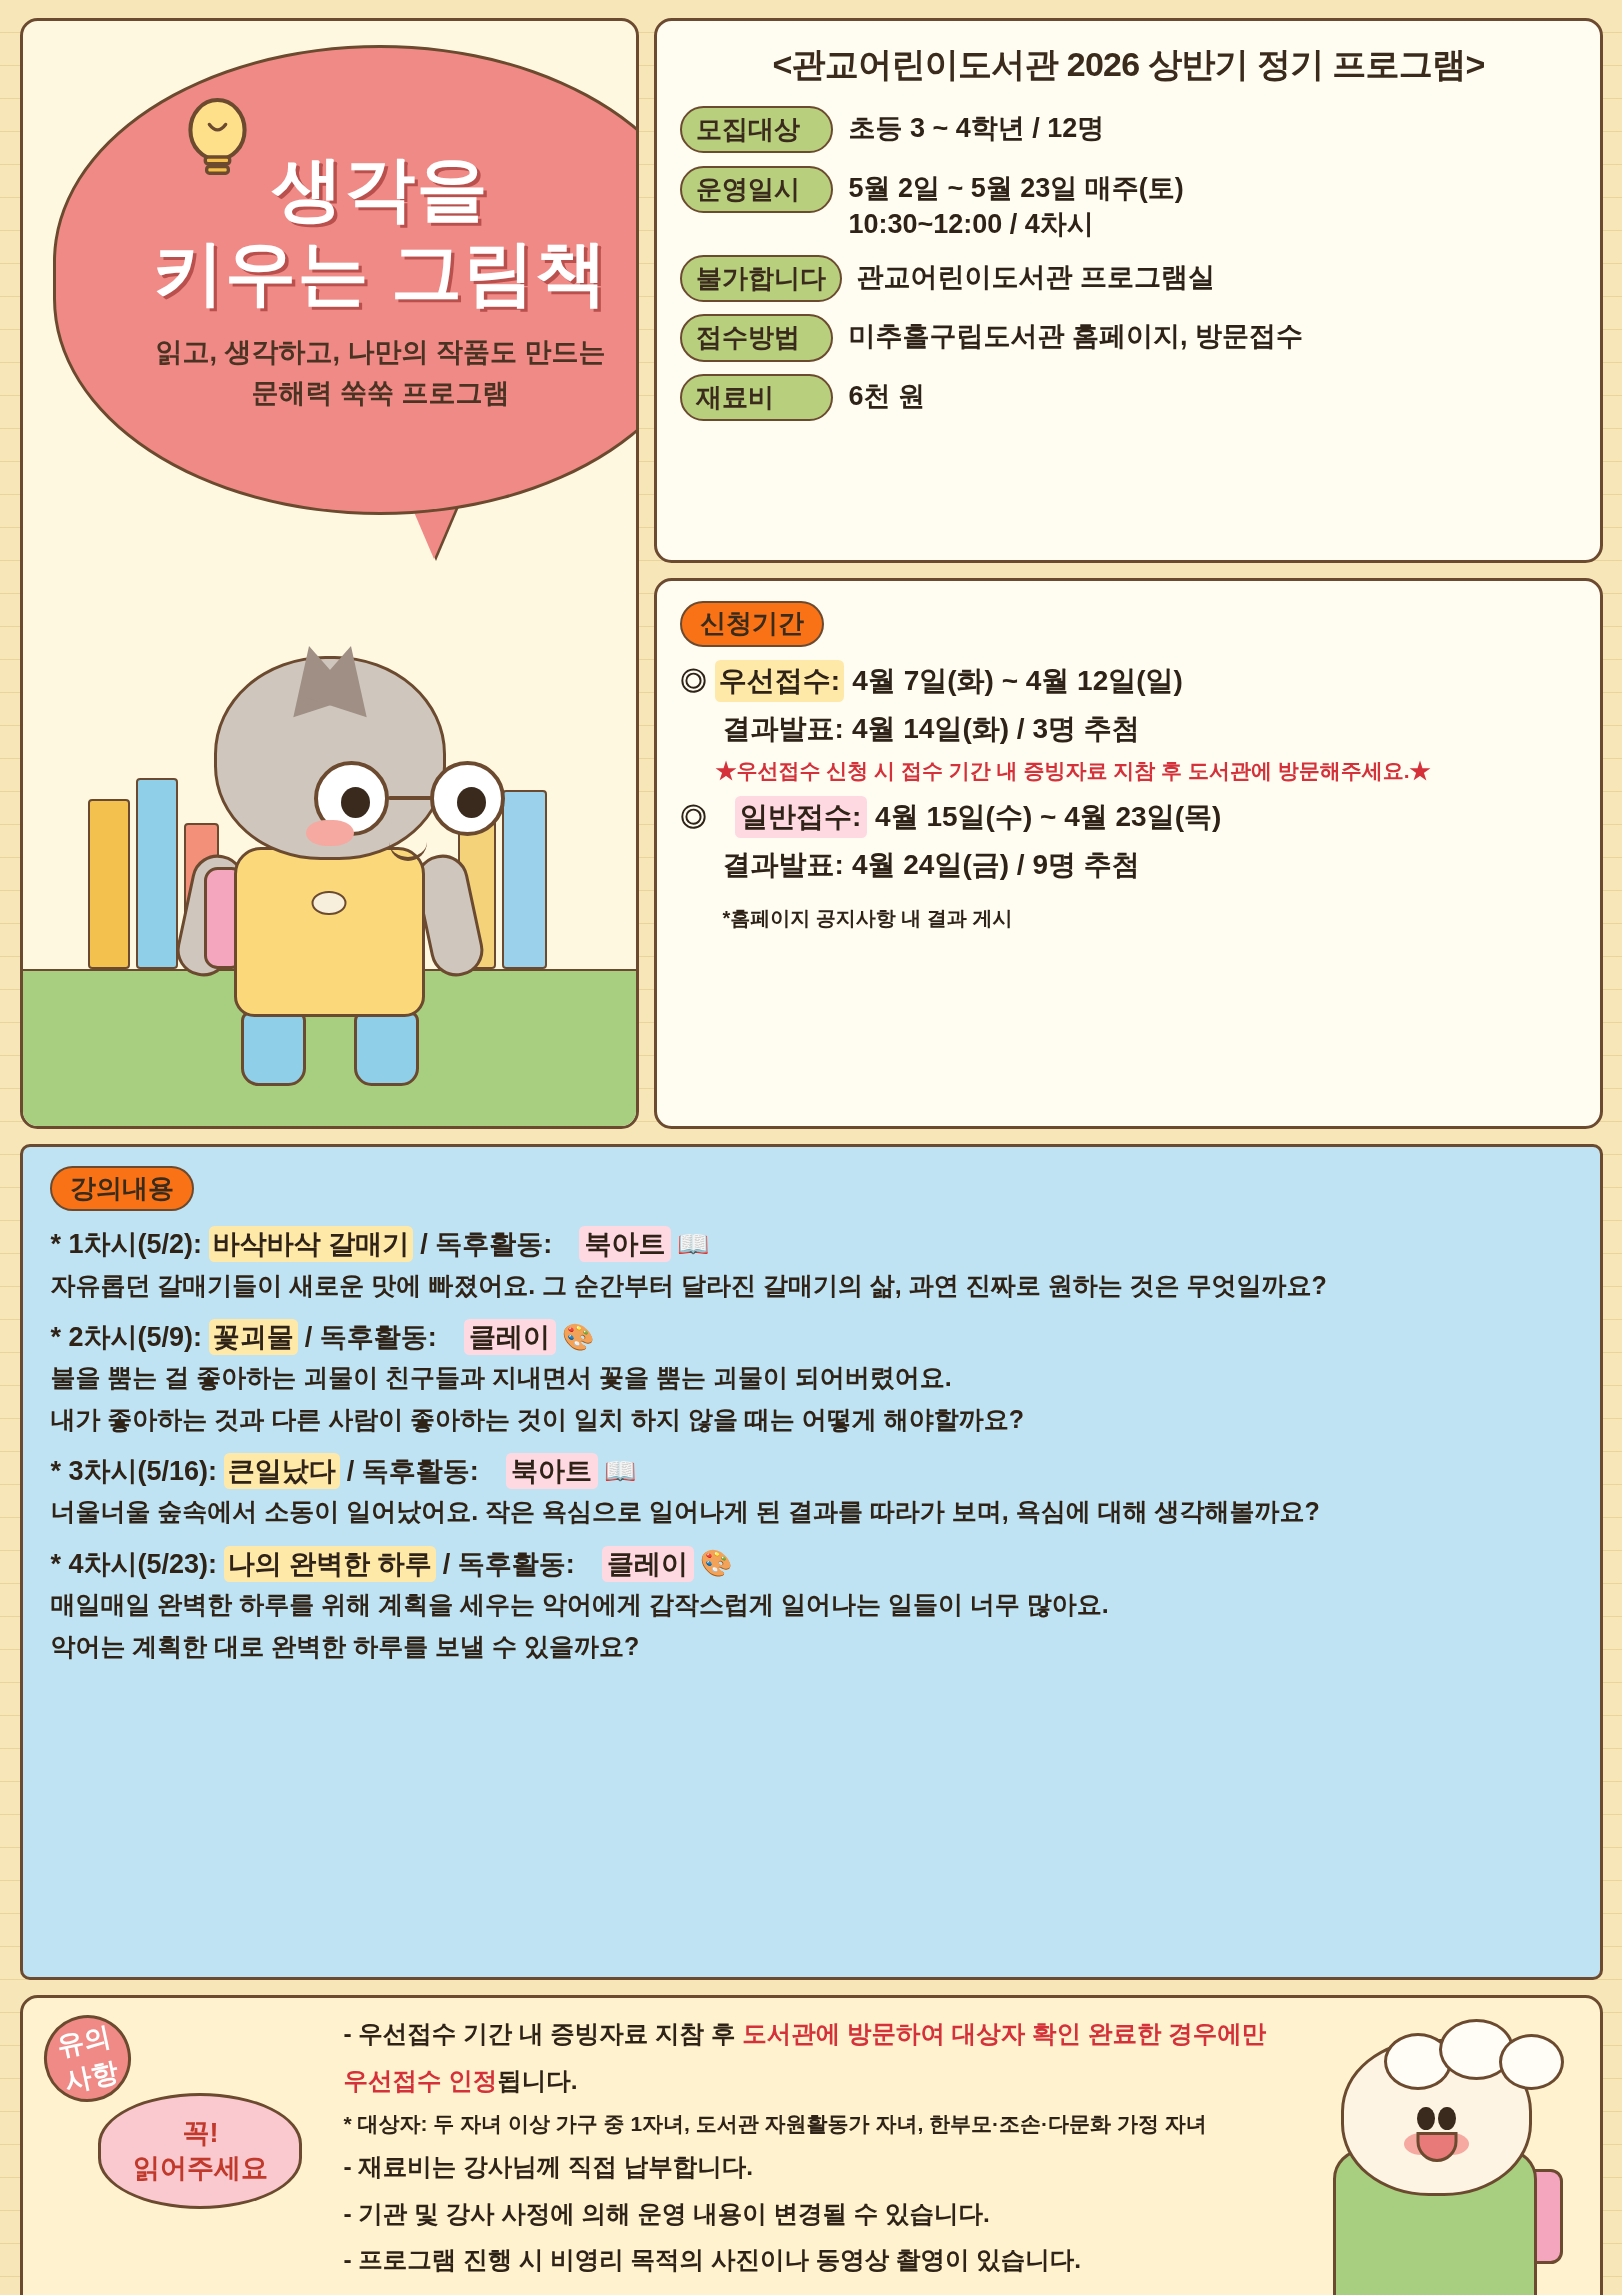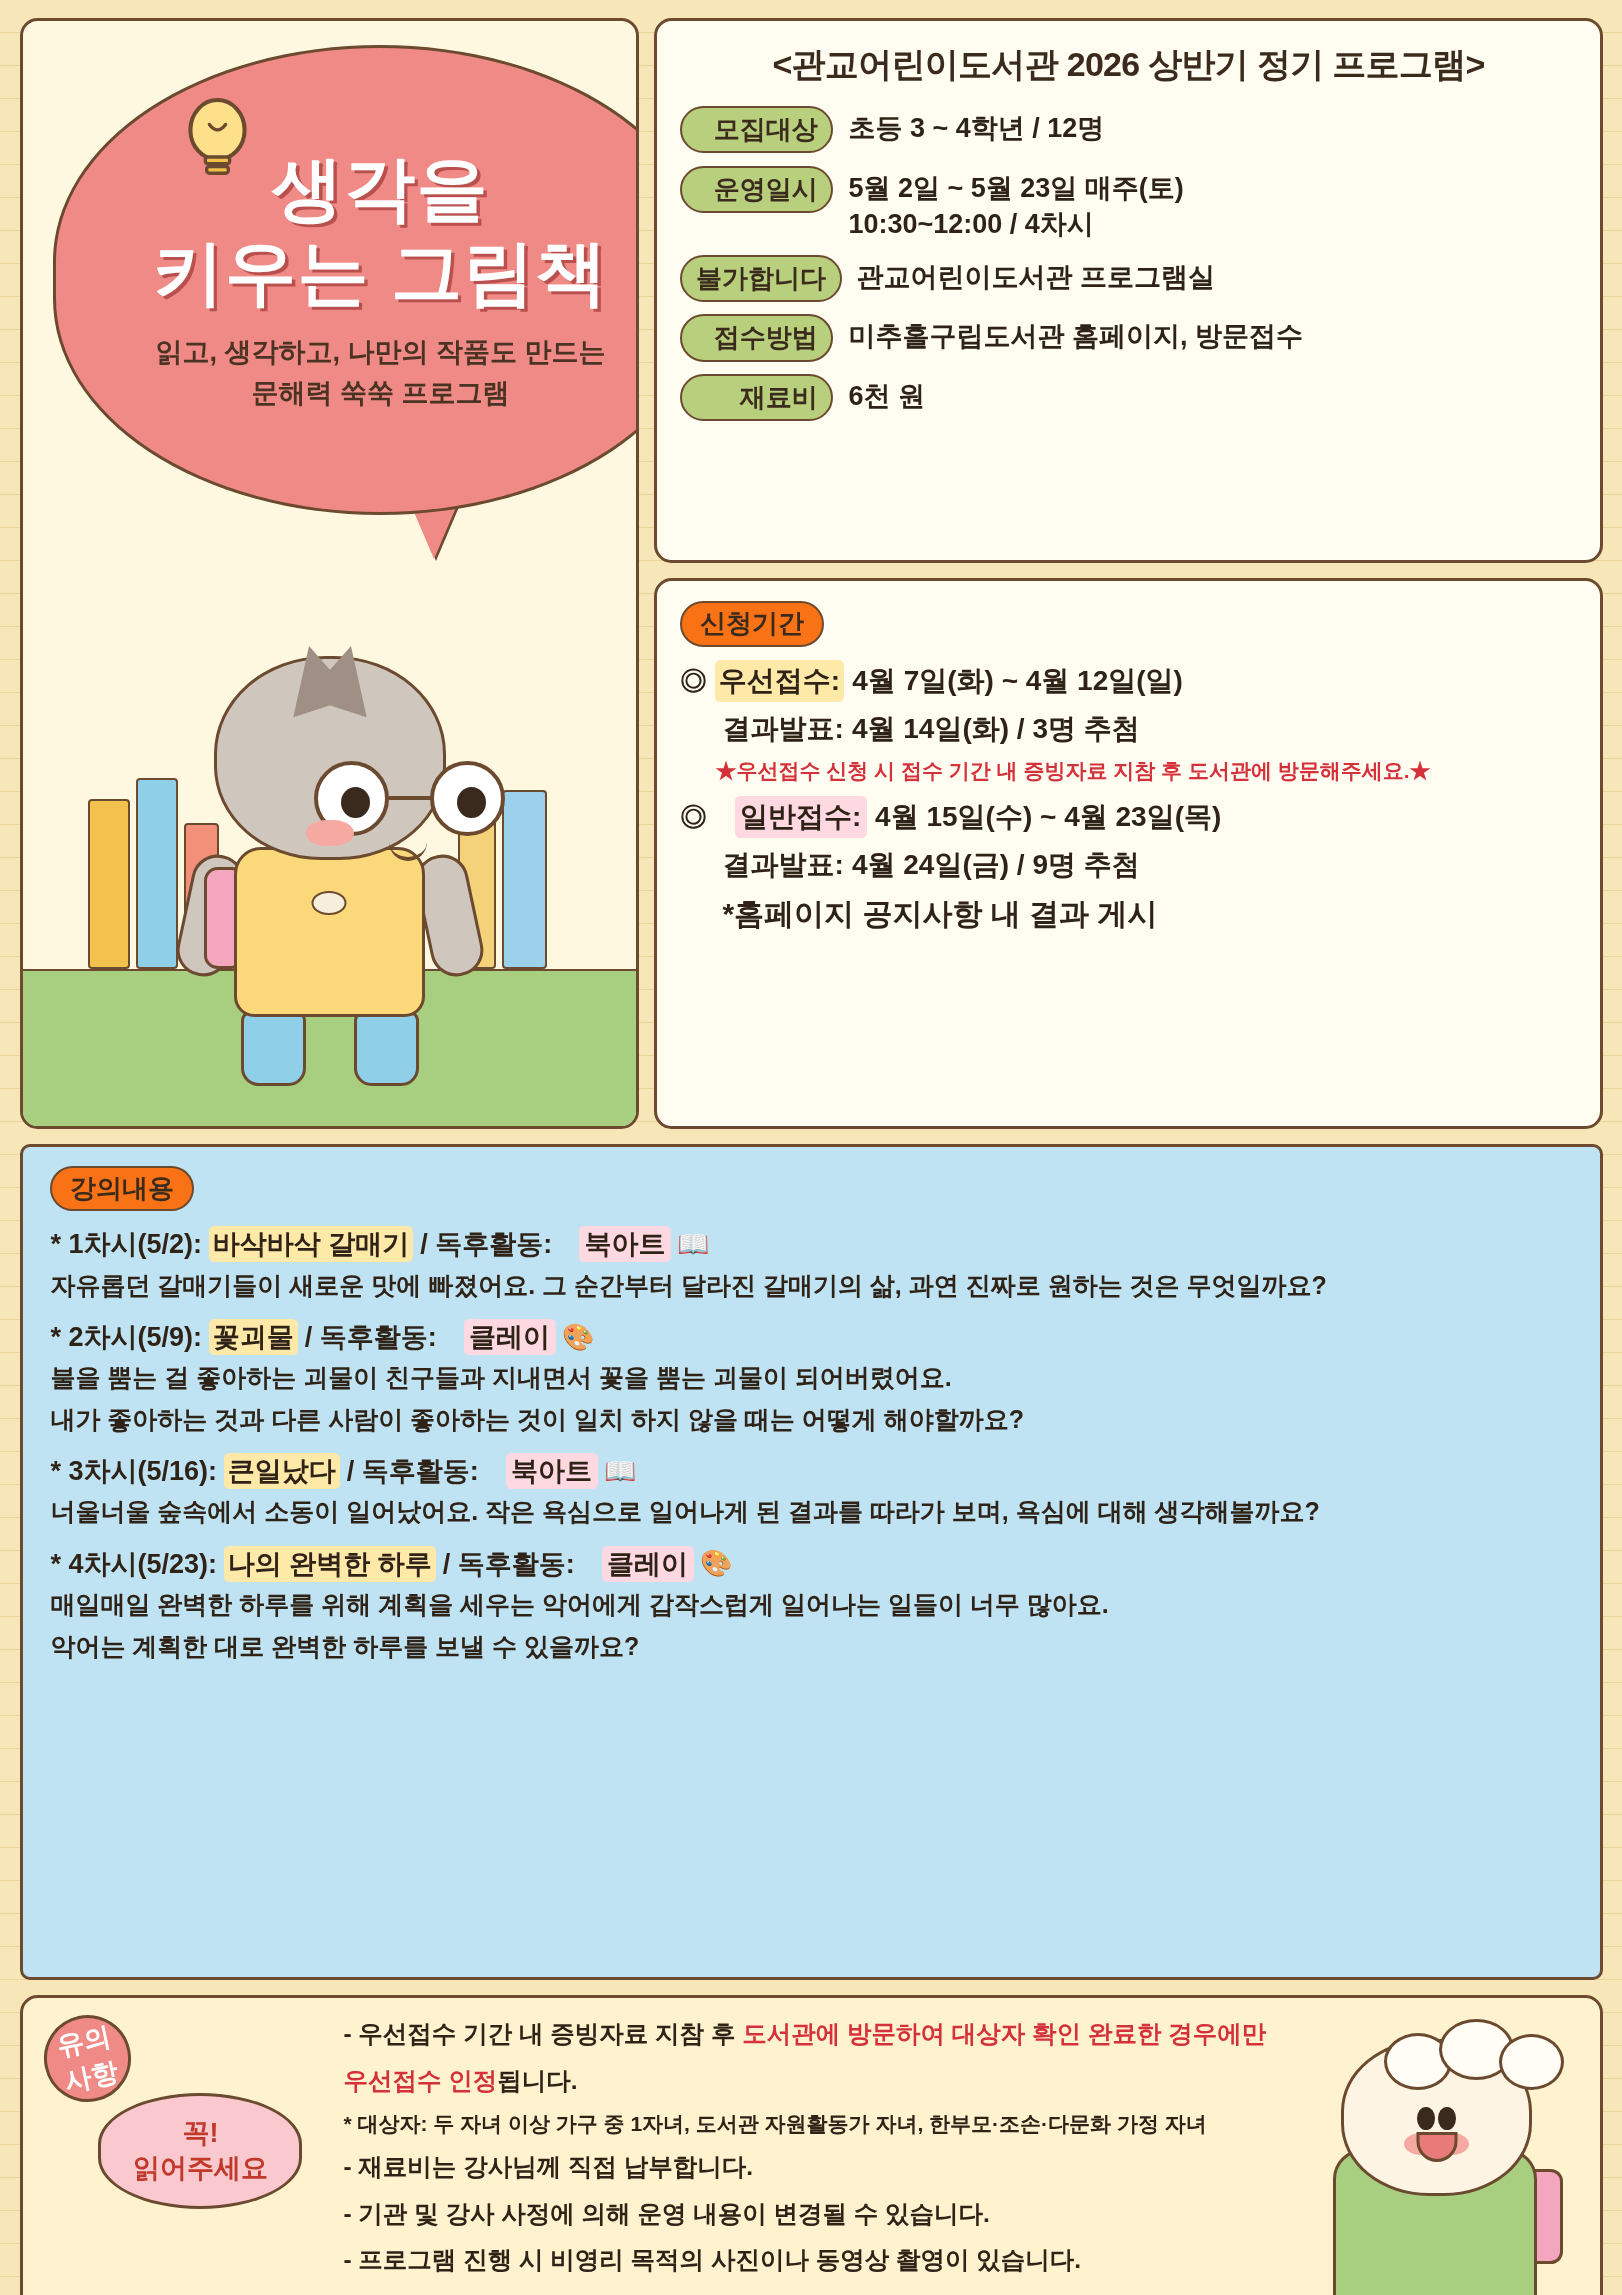--- a/index.html
+++ b/index.html
@@ -136,39 +136,39 @@
 
   .poster-title {
     font-size: 34px; font-weight: bold; color:#3b2b1c;
     text-align:center; margin: 4.1px 0 17.7px 0; letter-spacing: -0.7px;
   }
   .info-row { display:flex; align-items:flex-start; margin-bottom: 12.3px; }
   .tag {
     background:#b8cf7e; color:#3b2b1c; font-weight:bold;
     border: 2.7px solid #6b4a2f; border-radius: 27px;
     padding: 4.1px 13.6px; font-size: 26px; white-space:nowrap;
-    min-width: 153px; text-align:right;
+    min-width: 153px; text-align:left;
   }
   .info-val { font-size: 27px; color:#2f2318; margin-left: 15px; line-height: 1.35; padding-top: 4.1px; font-weight:600;}
   .info-val .line2 { display:block; }
 
   .apply-title-wrap { margin-bottom: 13.6px; }
   .apply-item { margin-bottom: 4.1px; }
   .apply-line {
     font-size: 28px; color:#2f2318; font-weight:600; line-height: 1.5;
     display:flex; align-items:center; gap: 8.2px;
   }
   .circ { font-size: 26px; }
   .hl-pink { background:#ffd9e2; border-radius: 5.5px; padding: 0 5.5px; font-weight:bold;margin-left:20px; }
   .hl-yellow { background:#ffe9a8; border-radius: 5.5px; padding: 0 4.1px; font-weight:bold; }
   .indent { padding-left: 42px; margin-top: 6px; }
   .note-red {
     color:#d4313a; font-size: 21px; font-weight:bold; padding-left: 35px; margin: 6.8px 0 11px 0;
   }
-  .note-small { font-size: 30px; font-weight:bold; color:#2f2318; padding-left: 42px; margin-top: 8px;}
+  .note-small { font-size: 20px; font-weight:bold; color:#2f2318; padding-left: 42px; margin-top: 19px;}
 
   
   .curriculum {
     margin-top: 15px;
     height: 836px;
     background: #bfe3f2;
     border: 3.4px solid #6b4a2f;
     border-radius: 10px;
     padding: 19px 27px;
     position: relative;

